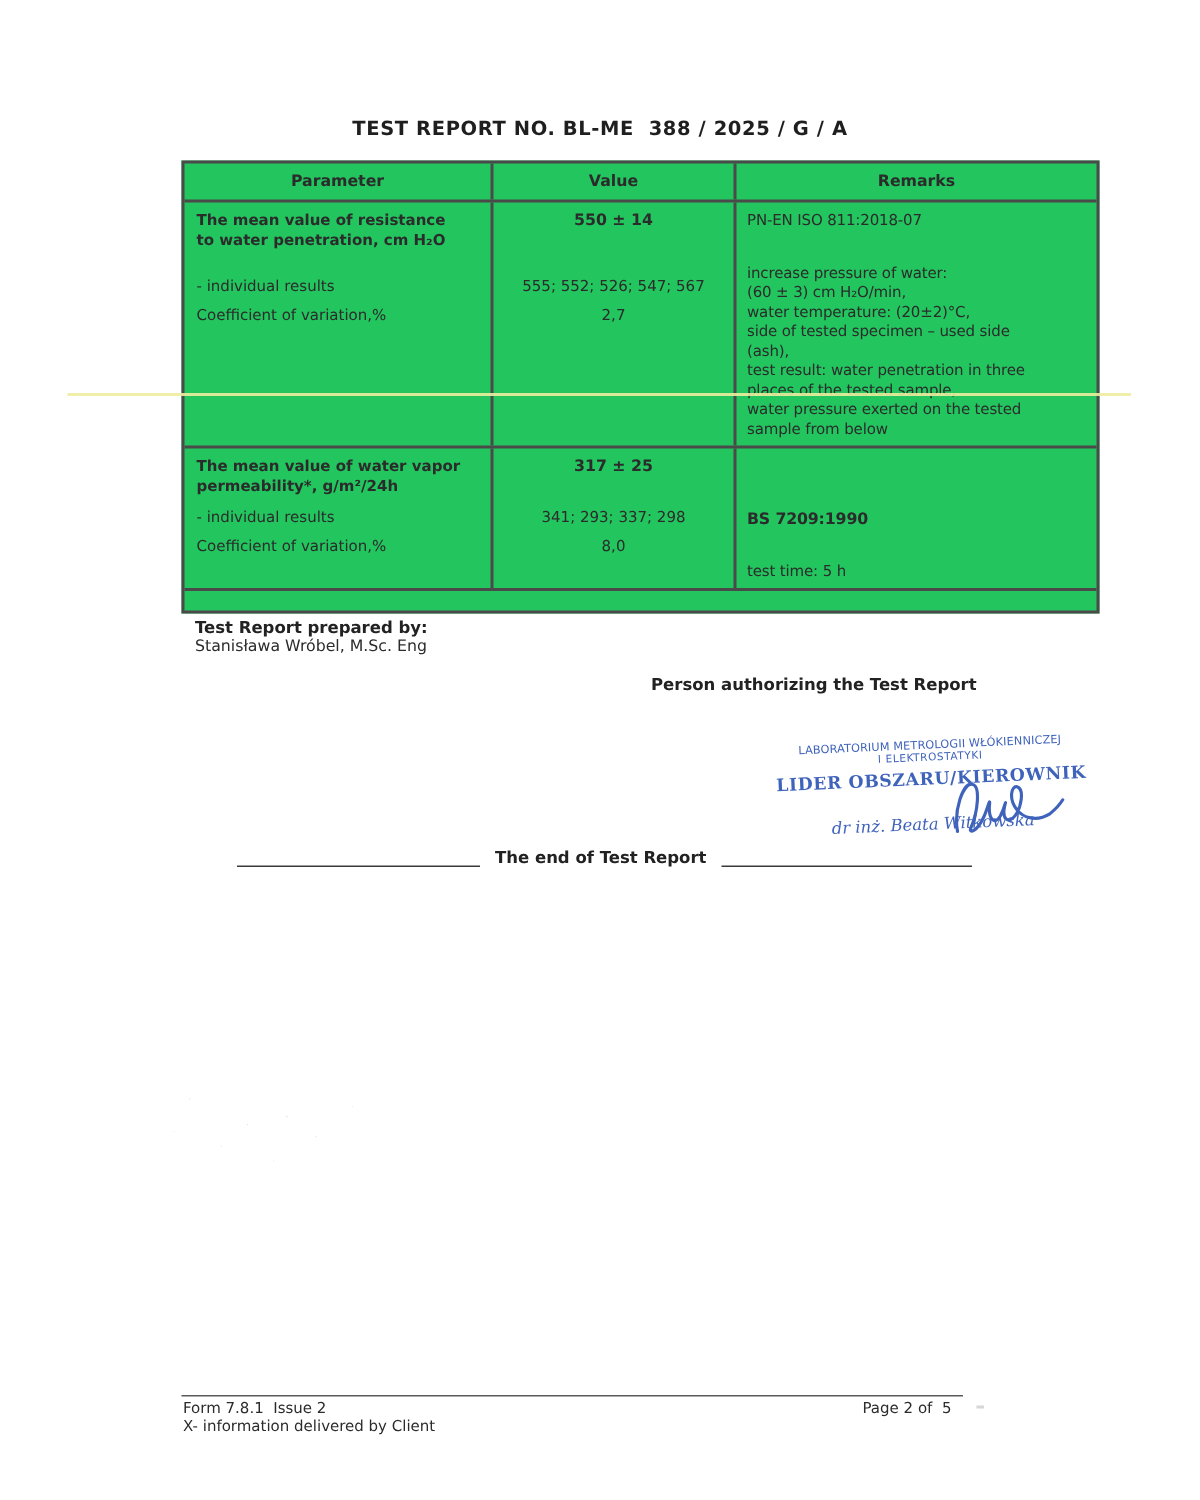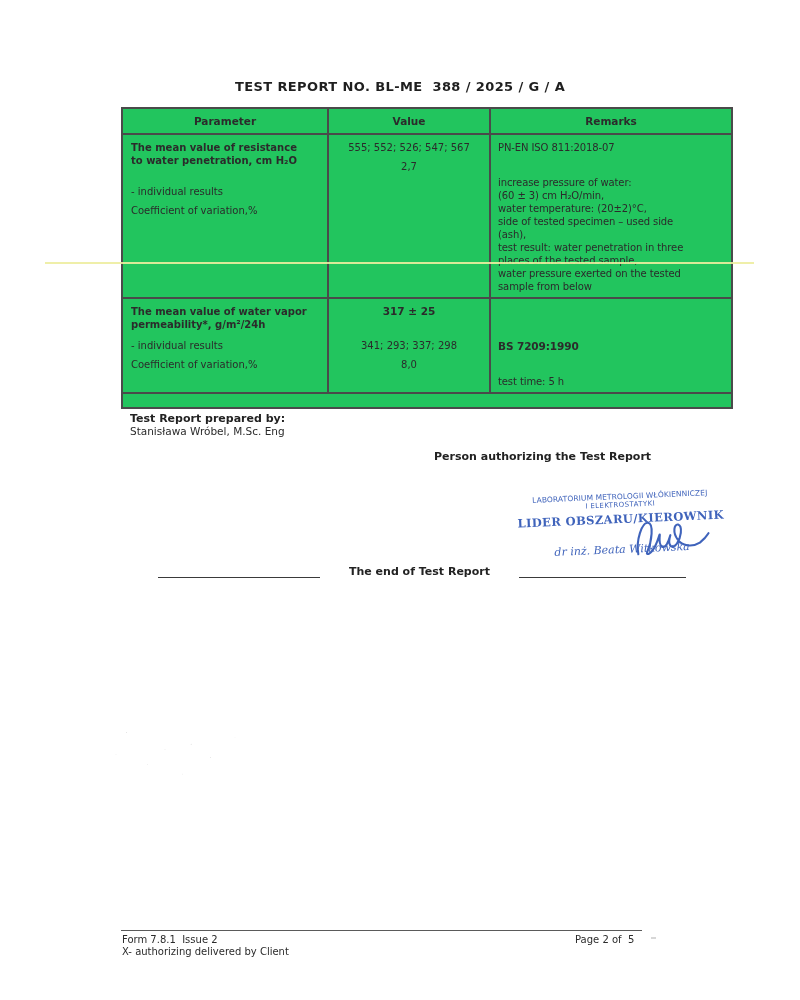--- a/index.html
+++ b/index.html
@@ -56,21 +56,21 @@
   .stamp{position:absolute;left:515px;top:492px;width:212px;text-align:center;
          color:var(--stamp-color,#3f63bb);transform:rotate(-2.5deg);}
   .s1{font-size:7.5px;line-height:9px;letter-spacing:.1px;white-space:nowrap;}
   .s2{font-size:7px;line-height:9px;letter-spacing:.4px;}
   .s3{font-family:"DejaVu Serif",serif;font-size:11.5px;font-weight:bold;letter-spacing:.4px;
       margin-top:2px;white-space:nowrap;}
   .signer{font-family:"DejaVu Serif",serif;font-style:italic;font-size:11px;margin-top:17px;white-space:nowrap;}
   .sig-svg{position:absolute;left:118px;top:23px;width:78px;height:44px;}
 
   .endline{position:absolute;left:158px;top:564px;display:flex;align-items:flex-end;
-           font-size:11px;color:#222;gap:19px;}
+           font-size:11px;color:#222;}
   .rule{height:13px;border-bottom:1.5px solid #3a3a3a;}
   .rule.l{width:162px;}
   .rule.r{width:167px;}
   .endtext{margin:0 10px;font-weight:bold;white-space:pre;}
 
   
   .footrule{position:absolute;left:121px;top:930px;width:521px;border-top:1.5px solid #5a5a5a;}
   .foot-form{position:absolute;left:122px;top:934px;font-size:10px;white-space:pre;}
   .foot-page{position:absolute;left:575px;top:934px;font-size:10px;white-space:pre;}
   .foot-note{position:absolute;left:122px;top:946px;font-size:10px;}
@@ -91,20 +91,21 @@
     </div>
 
     <div class="tr">
       <div class="cell c1 param">
         <div class="pt">The mean value of resistance
 to water penetration, cm H₂O</div>
         <div class="pl">- individual results</div>
         <div class="pl">Coefficient of variation,%</div>
       </div>
       <div class="cell c2 value">
+        <div class="vt">550 ± 14</div>
         <div class="vl">555; 552; 526; 547; 567</div>
         <div class="vl">2,7</div>
       </div>
       <div class="cell c3 remarks">
         <div class="rtitle">PN-EN ISO 811:2018-07</div>
         <div class="rbody">increase pressure of water:
 (60 ± 3) cm H₂O/min,
 water temperature: (20±2)°C,
 side of tested specimen – used side
 (ash),
@@ -163,15 +164,15 @@
 
   <div class="endline">
     <span class="rule l"></span>
     <span class="endtext">The end of Test Report</span>
     <span class="rule r"></span>
   </div>
 
   <div class="footrule"></div>
   <div class="foot-form">Form 7.8.1  Issue 2</div>
   <div class="foot-page">Page 2 of  5</div>
-  <div class="foot-note">X- authorizing delivered by Client</div>
+  <div class="foot-note">X- information delivered by Client</div>
 
 </div>
 
 </body></html>

